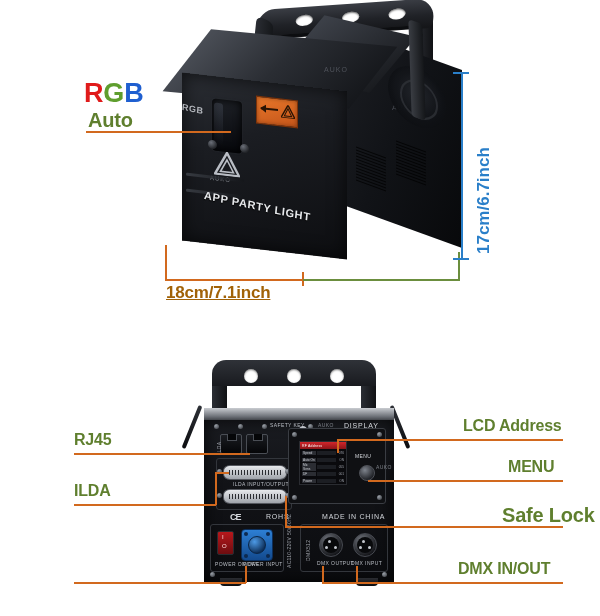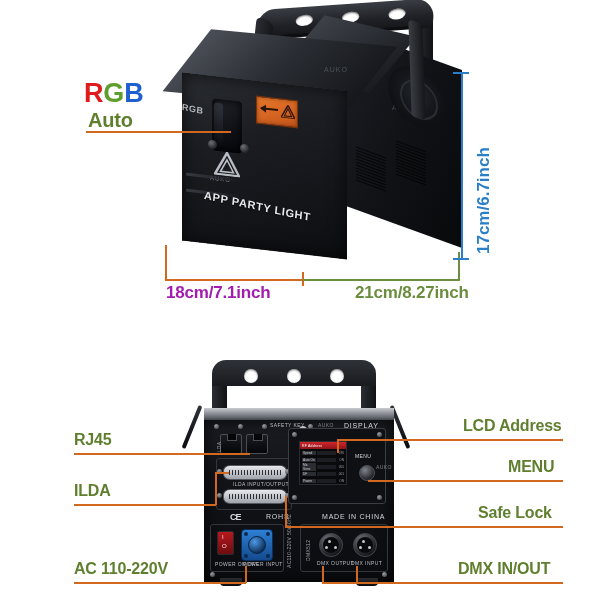--- a/index.html
+++ b/index.html
@@ -12,21 +12,21 @@
 
   
   .anno{
     position:absolute;
     font-weight:bold;
     white-space:nowrap;
     letter-spacing:-0.2px;
     line-height:1;
   }
   .anno.green{color:#5f7f2e;}
-  .anno.orange{color:#a21caf;}
+  .anno.orange{color:#a16207;text-decoration:underline;}
   .leader{position:absolute;background:#d2691e;height:2px;}
   .leader-v{position:absolute;background:#d2691e;width:2px;}
 
   
   .dimline{position:absolute;}
   .dimline.h{height:2px;}
   .dimline.v{width:2px;}
   .dimline.orange{background:#d2691e;}
   .dimline.blue{background:#2a7fc9;}
 
@@ -446,21 +446,20 @@
   <div class="anno green" style="left:88px;top:110px;font-size:20px;">Auto</div>
   <div class="leader" style="left:86px;top:131px;width:145px;"></div>
 
   <div class="dimline v orange" style="left:165px;top:245px;height:36px;"></div>
   <div class="dimline h orange" style="left:165px;top:279px;width:139px;"></div>
   <div class="dimline v orange" style="left:302px;top:272px;height:14px;"></div>
   <div class="anno orange" style="left:166px;top:284px;font-size:17px;">18cm/7.1inch</div>
 
   <div class="dimline h" style="left:303px;top:279px;width:157px;background:#6b8e3e;"></div>
   <div class="dimline v" style="left:458px;top:252px;height:28px;background:#6b8e3e;"></div>
-  <div class="anno" style="left:355px;top:284px;font-size:17px;color:#6b8e3e;">21cm/8.27inch</div>
 
   <div class="dimline v blue" style="left:461px;top:72px;height:188px;"></div>
   <div class="dimline h blue" style="left:453px;top:72px;width:16px;"></div>
   <div class="dimline h blue" style="left:453px;top:258px;width:16px;"></div>
   <div class="vert-label" style="left:474px;top:254px;font-size:17px;">17cm/6.7inch</div>
 
   <div class="unit-rear">
 
     <div class="ant l"></div>
     <div class="ant r"></div>
@@ -599,32 +598,31 @@
   </div>
 
   <div class="anno green" style="left:74px;top:432px;font-size:16px;">RJ45</div>
   <div class="leader" style="left:74px;top:453px;width:176px;"></div>
 
   <div class="anno green" style="left:74px;top:483px;font-size:16px;">ILDA</div>
   <div class="leader" style="left:74px;top:504px;width:142px;"></div>
   <div class="leader-v" style="left:215px;top:472px;height:33px;"></div>
   <div class="leader" style="left:215px;top:472px;width:14px;"></div>
 
-  <div class="anno green" style="left:74px;top:561px;font-size:16px;">AC 110-220V</div>
   <div class="leader" style="left:74px;top:582px;width:172px;"></div>
   <div class="leader-v" style="left:245px;top:566px;height:17px;"></div>
 
   <div class="anno green" style="left:463px;top:418px;font-size:16px;">LCD Address</div>
   <div class="leader" style="left:337px;top:439px;width:226px;"></div>
   <div class="leader-v" style="left:337px;top:439px;height:14px;"></div>
 
   <div class="anno green" style="left:508px;top:459px;font-size:16px;">MENU</div>
   <div class="leader" style="left:368px;top:480px;width:195px;"></div>
 
-  <div class="anno green" style="left:478px;top:505px;font-size:16px;">Safe Lock</div>
+  <div class="anno green" style="left:502px;top:505px;font-size:20px;">Safe Lock</div>
   <div class="leader" style="left:285px;top:526px;width:278px;"></div>
   <div class="leader-v" style="left:285px;top:496px;height:31px;"></div>
 
   <div class="anno green" style="left:458px;top:561px;font-size:16px;">DMX IN/OUT</div>
   <div class="leader" style="left:322px;top:582px;width:241px;"></div>
   <div class="leader-v" style="left:322px;top:566px;height:17px;"></div>
   <div class="leader-v" style="left:356px;top:566px;height:17px;"></div>
 
 </div>
 

